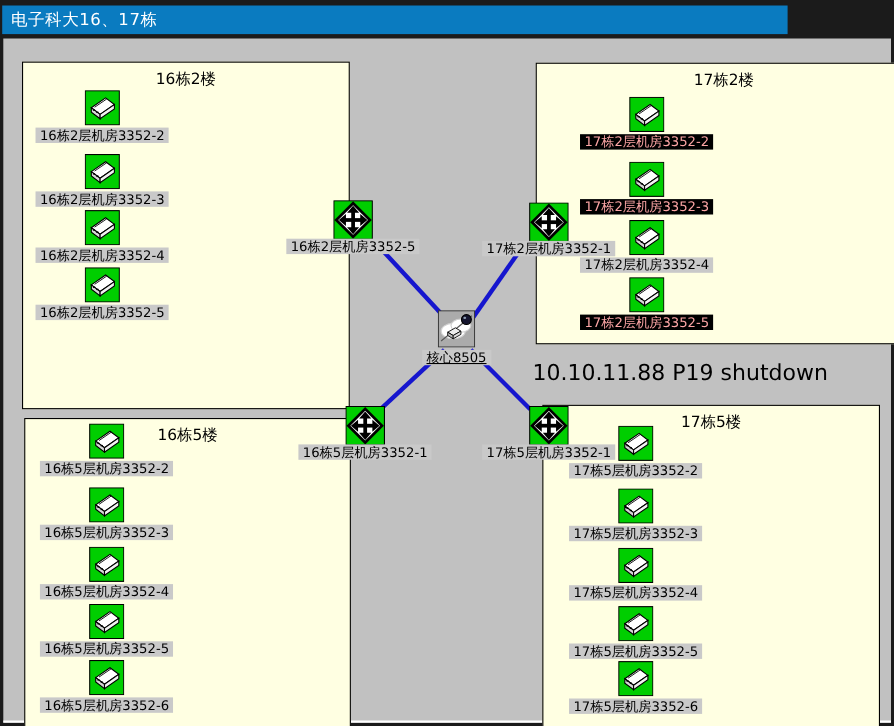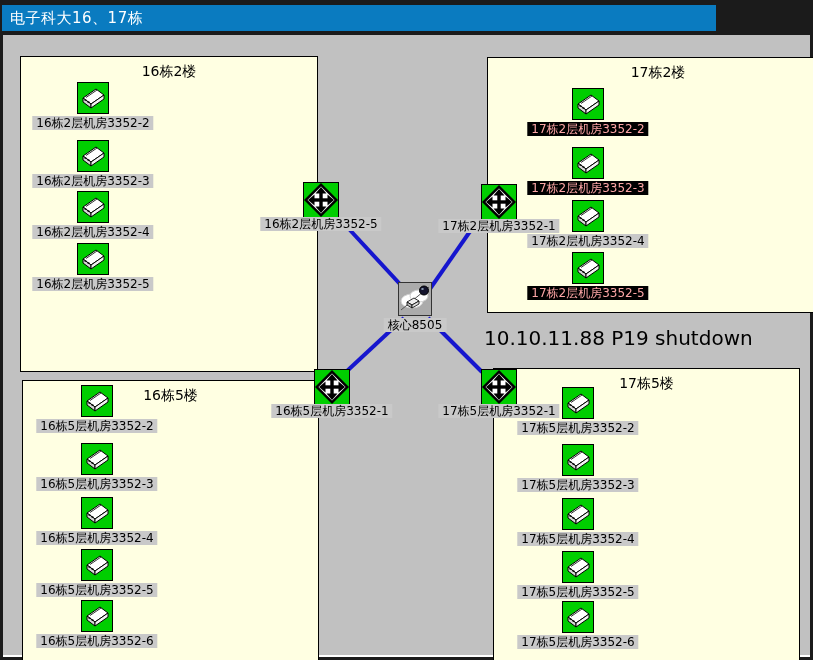--- a/index.html
+++ b/index.html
@@ -36,21 +36,21 @@
   .icon36{width:36px;height:36px;display:block;}
   .icon34{width:34px;height:34px;display:block;}
   .dev-label{
     position:absolute;white-space:nowrap;font-size:12px;line-height:14px;
     padding:0 4px;transform:translateX(-50%);
   }
   .dev-label.grey{background:#c9c9c9;color:#000;}
   .dev-label.black{background:#000;color:#fca5a5;}
   .lbl32{top:34px;left:16px;}
   .lbl36{top:35px;left:18px;}
-  .lbl34{top:36px;left:17px;}
+  .lbl34{top:36px;left:17px;text-decoration:underline;}
   .annotation{
     position:absolute;left:484px;top:326px;z-index:3;
     font-size:20px;color:#000;white-space:nowrap;
   }
 </style>
 </head>
 <body>
 
 <div class="screen">
 

